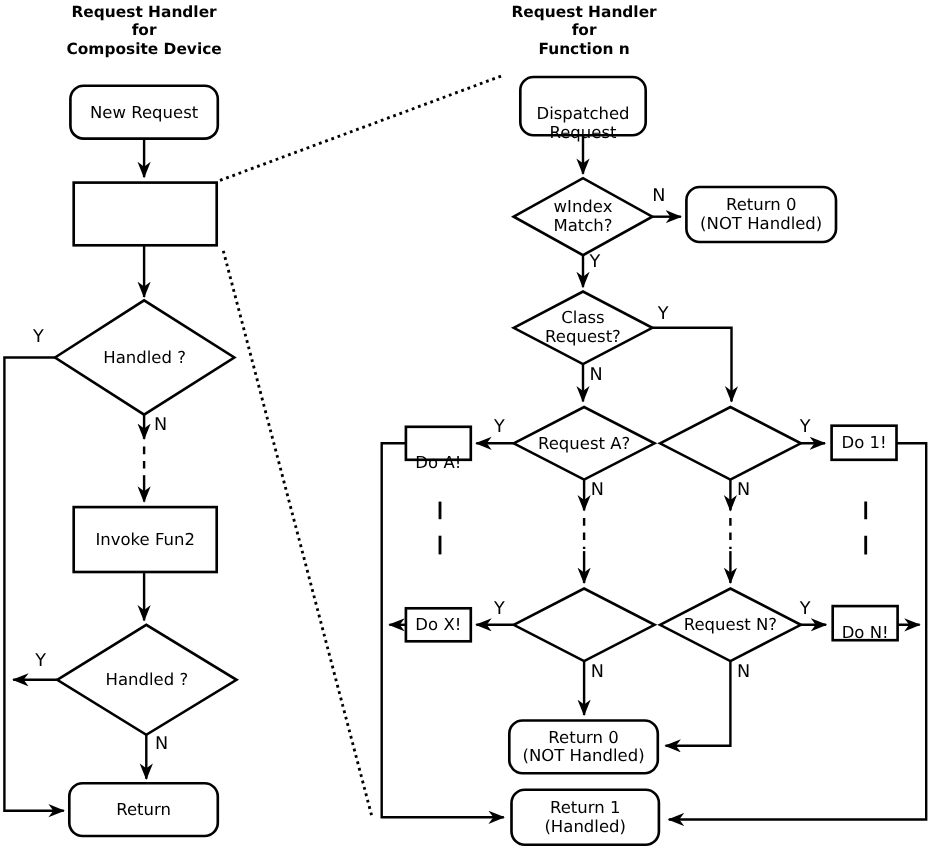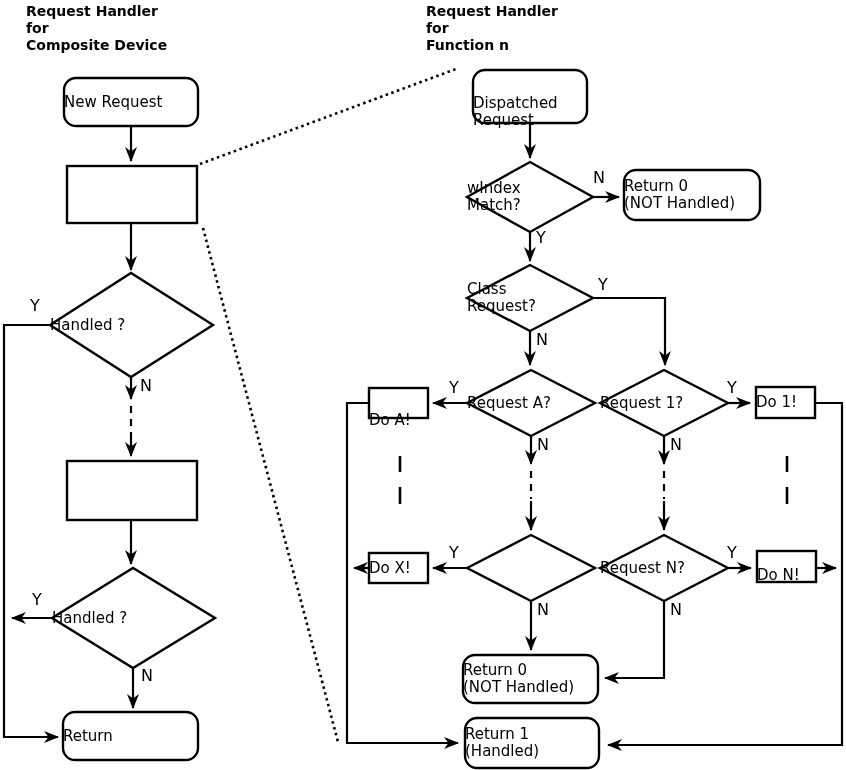--- a/index.html
+++ b/index.html
@@ -1,19 +1,19 @@
 <!DOCTYPE html>
 <html><head>
 <meta charset="utf-8">
 <style>
   html,body{margin:0;padding:0;background:#fff;}
   .stage{position:relative;width:846px;height:770px;background:#ffffff;overflow:hidden;
          font-family:"DejaVu Sans","Liberation Sans",sans-serif;color:#000;}
   svg.wires{position:absolute;left:0;top:0;width:846px;height:770px;}
-  .lbl{position:absolute;display:flex;flex-direction:column;align-items:flex-start;
+  .lbl{position:absolute;display:flex;flex-direction:column;align-items:center;
        justify-content:center;text-align:center;font-size:15px;line-height:17px;
        white-space:nowrap;}
   .title{font-size:14px;font-weight:600;line-height:17px;}
   .yn{position:absolute;font-size:16px;line-height:16px;}
 </style>
 </head>
 <body>
 
 <div class="stage">
 
@@ -102,20 +102,21 @@
     <span>Composite Device</span>
   </div>
   <div class="lbl title" style="left:426px;top:2px;width:210px;height:52px">
     <span>Request Handler</span>
     <span>for</span>
     <span>Function n</span>
   </div>
 
   <div class="lbl" style="left:64px;top:78px;width:134px;height:48px">New Request</div>
   <div class="lbl" style="left:50px;top:273px;width:163px;height:104px">Handled ?</div>
+  <div class="lbl" style="left:67px;top:461px;width:130px;height:59px">Invoke Fun2</div>
   <div class="lbl" style="left:52px;top:568px;width:163px;height:100px">Handled ?</div>
   <div class="lbl" style="left:63px;top:712px;width:135px;height:48px">Return</div>
 
   <div class="lbl" style="left:473px;top:85px;width:114px;height:53px">
     <span>Dispatched</span>
     <span>Request</span>
   </div>
   <div class="lbl" style="left:467px;top:162px;width:126px;height:70px">
     <span>wIndex</span>
     <span>Match?</span>
@@ -123,21 +124,20 @@
   <div class="lbl" style="left:624px;top:170px;width:136px;height:50px">
     <span>Return 0</span>
     <span>(NOT Handled)</span>
   </div>
   <div class="lbl" style="left:467px;top:370px;width:128px;height:66px">Request A?</div>
   <div class="lbl" style="left:467px;top:265px;width:126px;height:66px">
     <span>Class</span>
     <span>Request?</span>
   </div>
   <div class="lbl" style="left:369px;top:404px;width:59px;height:32px">Do A!</div>
-  <div class="lbl" style="left:600px;top:370px;width:128px;height:66px">Request 1?</div>
   <div class="lbl" style="left:756px;top:387px;width:59px;height:31px">Do 1!</div>
   <div class="lbl" style="left:369px;top:553px;width:59px;height:30px">Do X!</div>
   <div class="lbl" style="left:600px;top:535px;width:128px;height:66px">Request N?</div>
   <div class="lbl" style="left:757px;top:551px;width:59px;height:48px">Do N!</div>
   <div class="lbl" style="left:463px;top:655px;width:135px;height:48px">
     <span>Return 0</span>
     <span>(NOT Handled)</span>
   </div>
   <div class="lbl" style="left:465px;top:718px;width:134px;height:50px">
     <span>Return 1</span>

